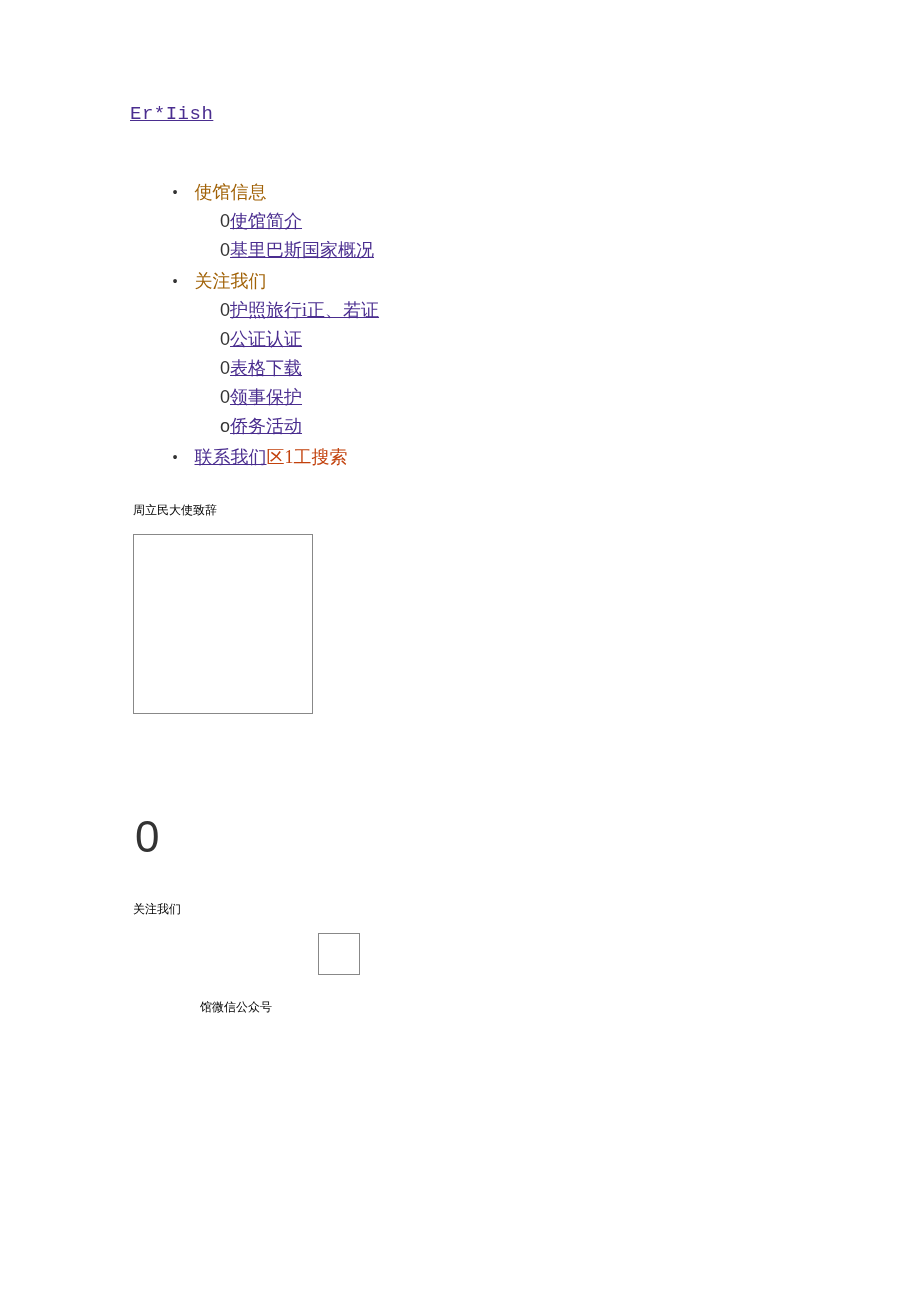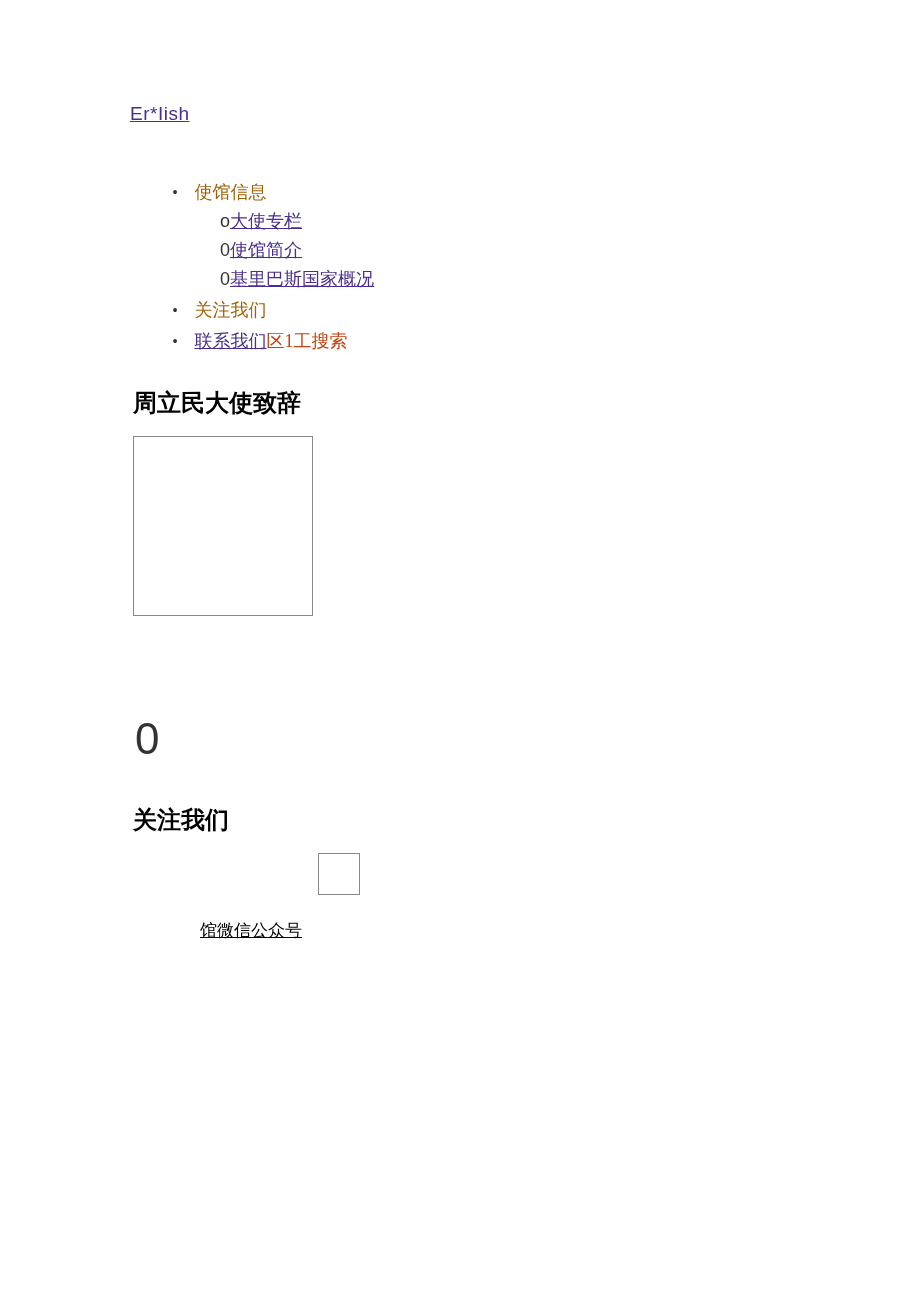--- a/index.html
+++ b/index.html
@@ -8,21 +8,21 @@
       padding: 100px 130px 0 130px;
       font-family: "SimSun", "宋体", serif;
       font-size: 18px;
       line-height: 1.5;
       color: #000;
       width: 920px;
     }
     a.top-link {
       color: #4a2d8f;
       text-decoration: underline;
-      font-family: Liberation Sans, sans-serif;
+      font-family: Liberation Mono, monospace;
       font-size: 19px;
       letter-spacing: 0.5px;
     }
     ul.nav {
       list-style: none;
       margin: 50px 0 0 0;
       padding: 0 0 0 30px;
     }
     ul.nav > li {
       margin: 4px 0;
@@ -53,22 +53,22 @@
       color: #4a2d8f;
       text-decoration: underline;
     }
     .plain {
       color: #a16207;
     }
     .inline-extra {
       color: #c2410c;
     }
     h2.section {
-      font-size: 24px;
-      font-weight: bold;
+      font-size: 12px;
+      font-weight: normal;
       margin: 30px 0 15px 3px;
       font-family: "Microsoft YaHei","SimHei",sans-serif;
     }
     .imgbox1 {
       width: 180px;
       height: 180px;
       border: 1px solid #888;
       margin: 0 0 0 3px;
     }
     .big-zero {
@@ -83,42 +83,47 @@
       margin: 15px 0 10px 0;
     }
     .imgbox2 {
       display: inline-block;
       width: 42px;
       height: 42px;
       border: 1px solid #888;
     }
     .caption {
       margin: 15px 0 0 70px;
-      font-size: 17px;
-      text-decoration: underline;
+      font-size: 12px;
     }
   </style>
 </head>
 <body>
 
 
 
 <a href="#" class="top-link">Er*Iish</a>
 
 <ul class="nav">
   <li>
     <span class="plain">使馆信息</span>
     <ul class="sub">
-      <li><span class="marker">o</span><a href="#" class="nav-link">大使专栏</a></li>
       <li><span class="marker">0</span><a href="#" class="nav-link">使馆简介</a></li>
       <li><span class="marker">0</span><a href="#" class="nav-link">基里巴斯国家概况</a></li>
     </ul>
   </li>
   <li>
     <span class="plain">关注我们</span>
+    <ul class="sub">
+      <li><span class="marker">0</span><a href="#" class="nav-link">护照旅行i正、若证</a></li>
+      <li><span class="marker">0</span><a href="#" class="nav-link">公证认证</a></li>
+      <li><span class="marker">0</span><a href="#" class="nav-link">表格下载</a></li>
+      <li><span class="marker">0</span><a href="#" class="nav-link">领事保护</a></li>
+      <li><span class="marker">o</span><a href="#" class="nav-link">侨务活动</a></li>
+    </ul>
   </li>
   <li>
     <a href="#" class="nav-link">联系我们</a><span class="inline-extra">区1工搜索</span>
   </li>
 </ul>
 
 <h2 class="section">周立民大使致辞</h2>
 <div class="imgbox1"></div>
 
 <div class="big-zero">0</div>

